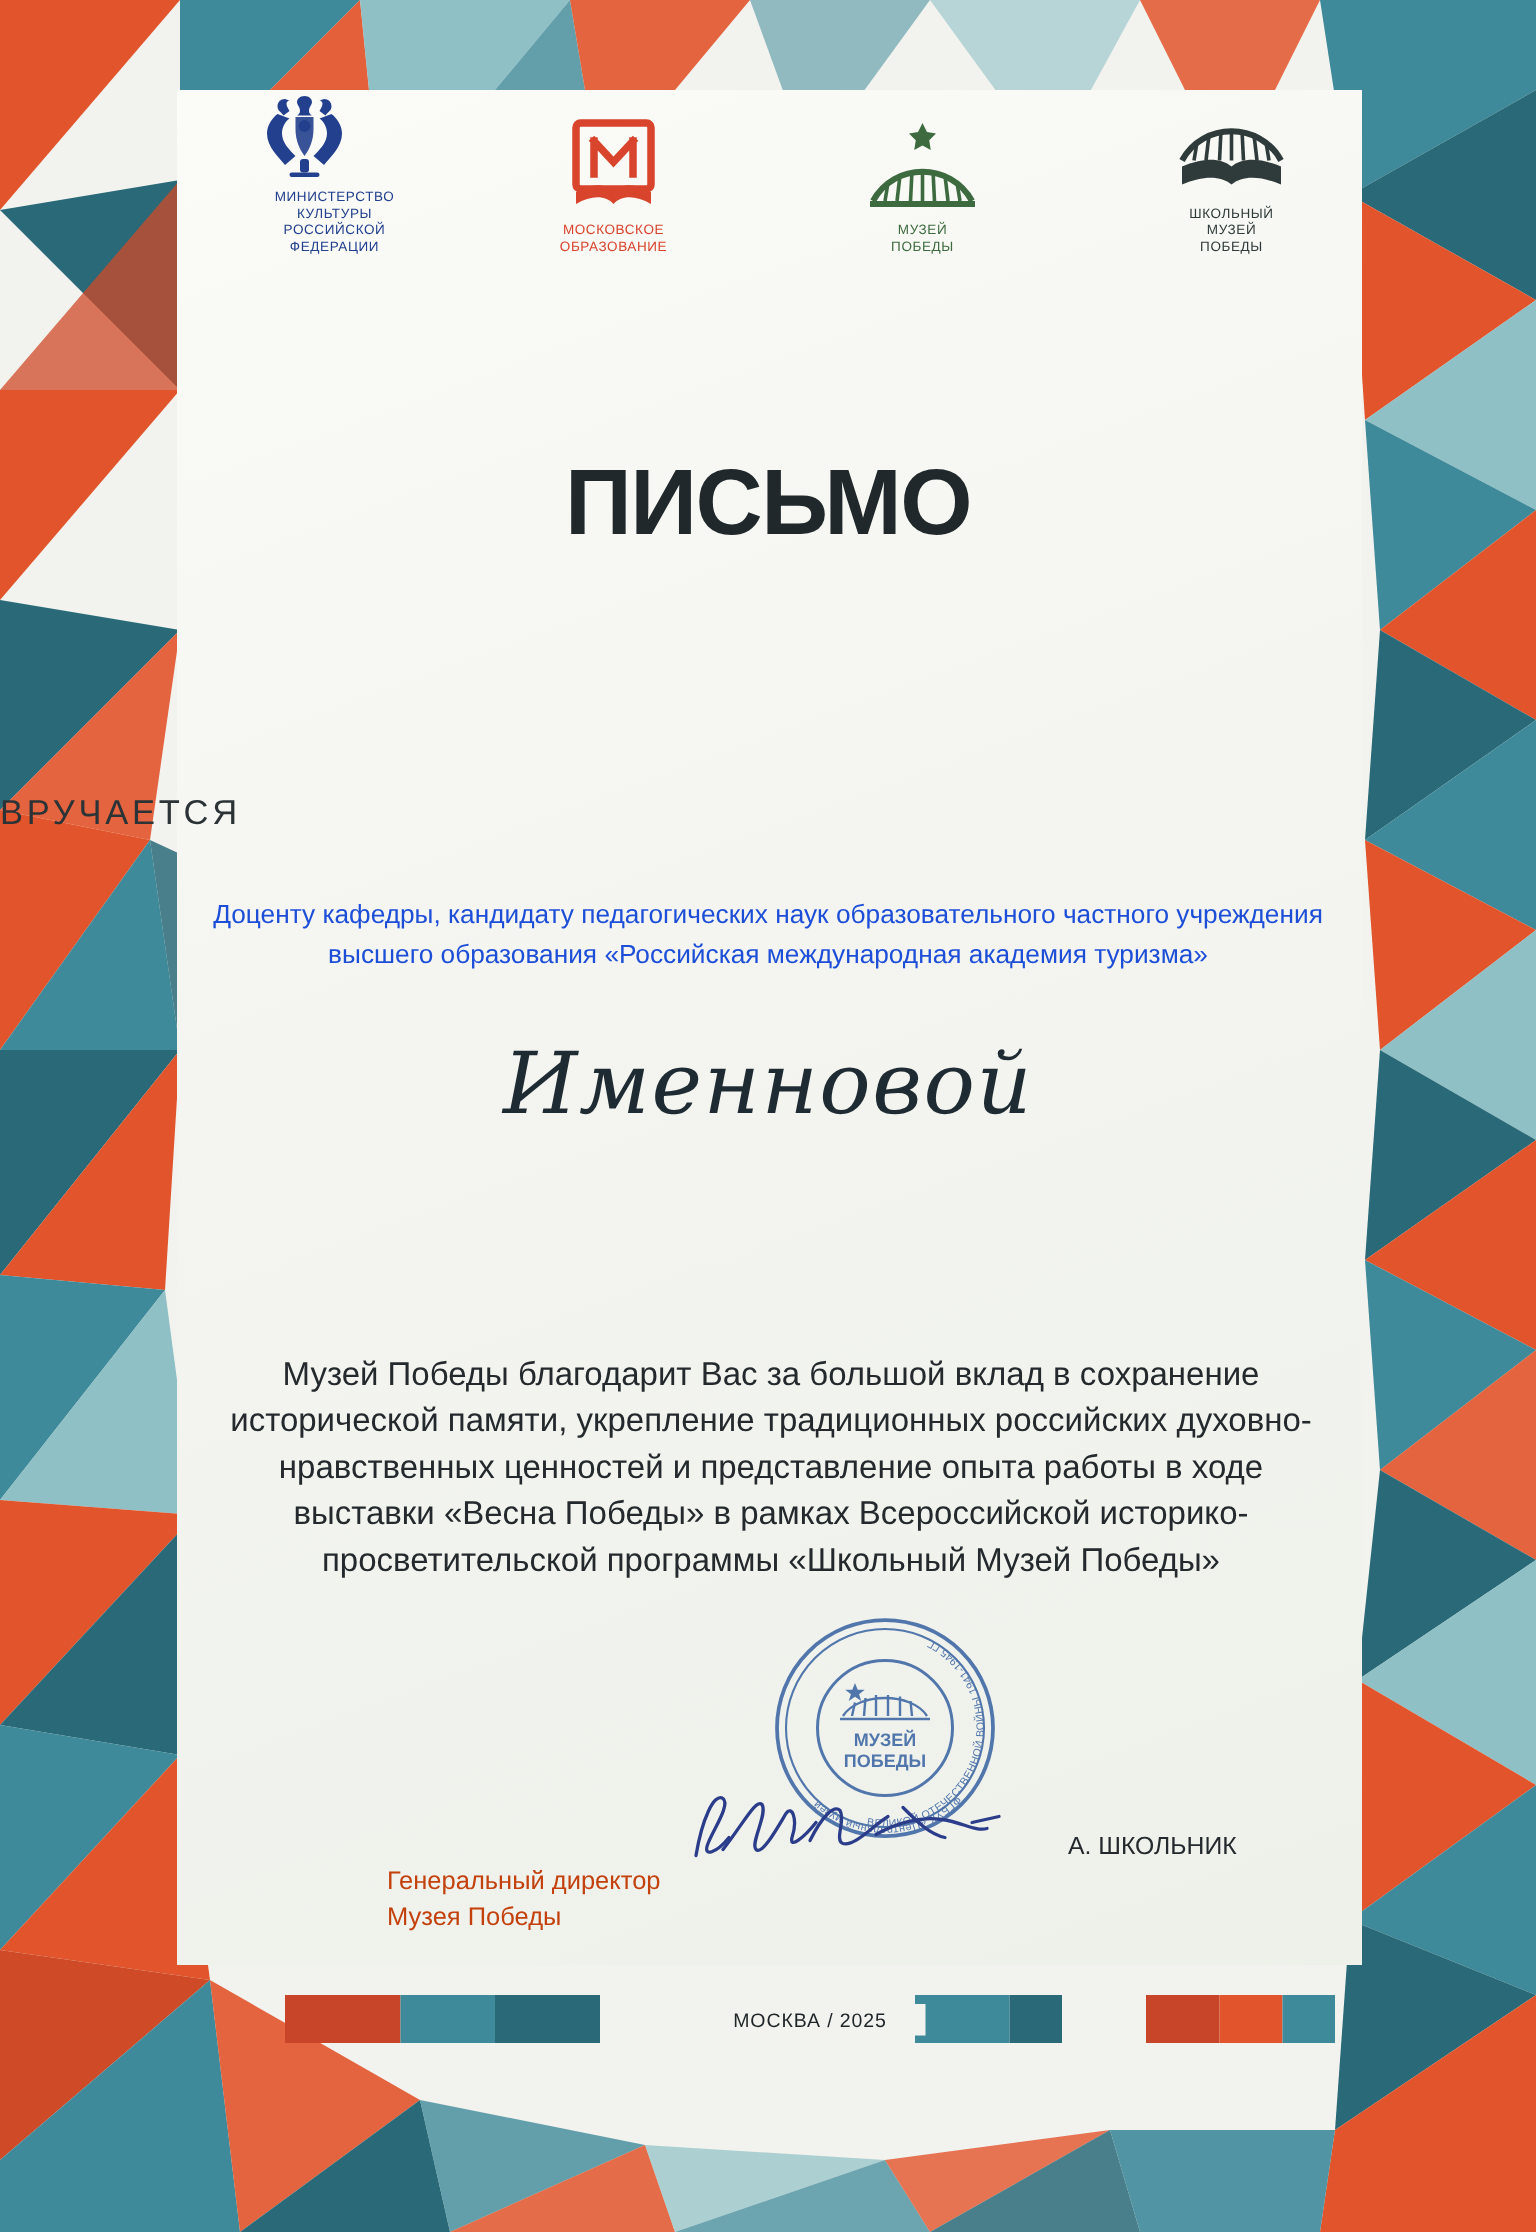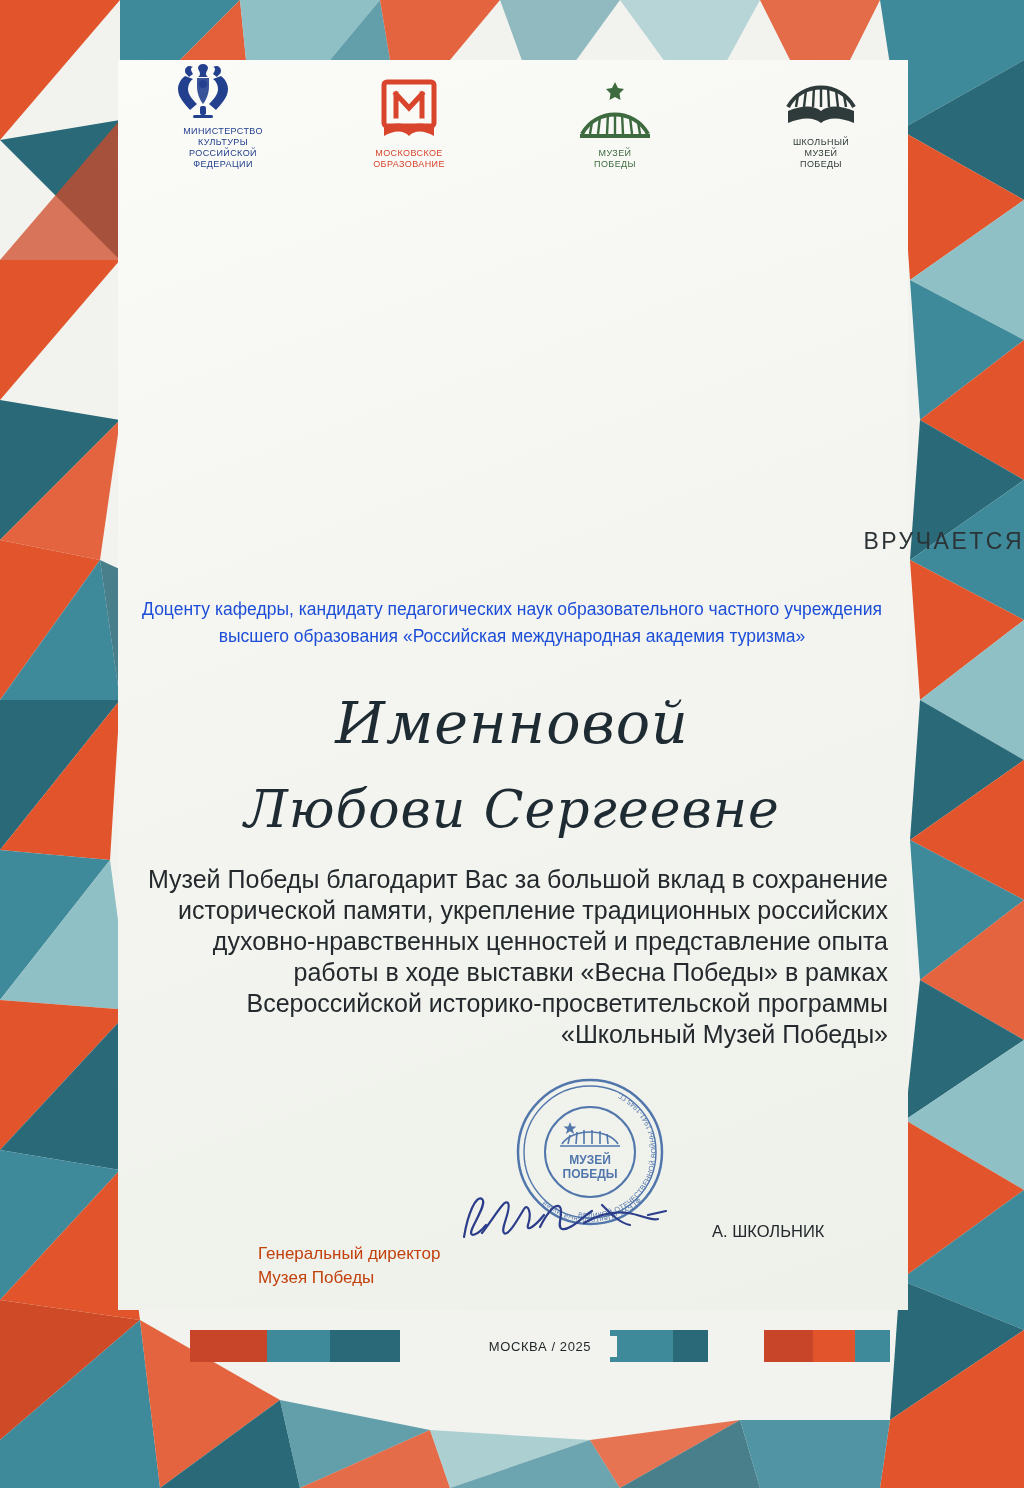--- a/index.html
+++ b/index.html
@@ -90,21 +90,21 @@
     line-height: 72px;
     letter-spacing: -1px;
     color: #20282b;
     z-index: 5;
   }
   .subtitle {
     position: absolute;
     top: 528px;
     left: 0;
     width: 100%;
-    text-align: right;
+    text-align: left;
     font-size: 23px;
     letter-spacing: 2.5px;
     color: #2b3336;
     z-index: 5;
   }
   .recipient-desc {
     position: absolute;
     top: 596px;
     left: 140px;
     width: 744px;
@@ -125,25 +125,25 @@
     font-size: 57px;
     line-height: 86px;
     color: #1f2b33;
     z-index: 5;
     letter-spacing: 1px;
   }
   .name .l2 { display: block; font-size: 52px; }
 
   .body-text {
     position: absolute;
-    top: 864px;
+    top: 900px;
     left: 140px;
     width: 748px;
-    text-align: right;
-    font-size: 25px;
+    text-align: center;
+    font-size: 22px;
     line-height: 31px;
     color: #23292c;
     z-index: 5;
   }
 
   
   .stamp {
     position: absolute;
     left: 510px;
     top: 1072px;
@@ -367,29 +367,29 @@
       </div>
       <div class="cap cap-dark">
         <div>ШКОЛЬНЫЙ</div>
         <div>МУЗЕЙ</div>
         <div>ПОБЕДЫ</div>
       </div>
     </div>
   </div>
 
   <div class="title">
+    <div>ПИСЬМО</div>
   </div>
 
   <div class="subtitle">ВРУЧАЕТСЯ</div>
 
   <div class="recipient-desc">Доценту кафедры, кандидату педагогических наук образовательного частного учреждения высшего образования «Российская международная академия туризма»</div>
 
   <div class="name">
     <span>Именновой</span>
-    <span class="l2">Любови Сергеевне</span>
   </div>
 
   <div class="body-text">Музей Победы благодарит Вас за большой вклад в сохранение исторической памяти, укрепление традиционных российских духовно-нравственных ценностей и представление опыта работы в ходе выставки «Весна Победы» в рамках Всероссийской историко-просветительской программы «Школьный Музей Победы»</div>
 
   <div class="stamp">
     <svg width="160" height="160" viewBox="0 0 160 160">
       <defs>
         <path id="outerArc" d="M 80,80 m -66,0 a 66,66 0 1,1 132,0 a 66,66 0 1,1 -132,0"></path>
         <path id="outerArc2" d="M 80,80 m -66,0 a 66,66 0 1,0 132,0 a 66,66 0 1,0 -132,0"></path>
       </defs>

